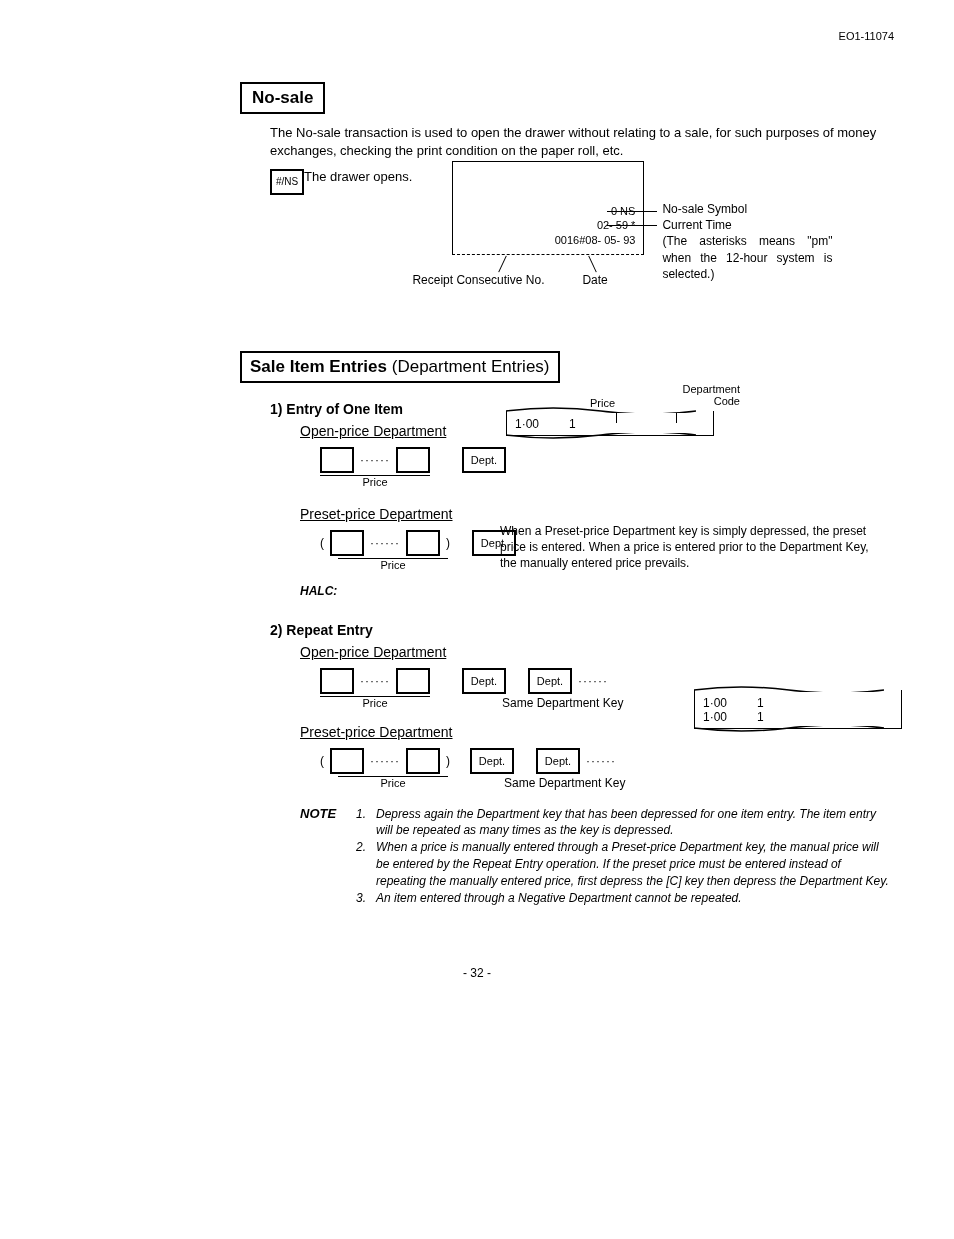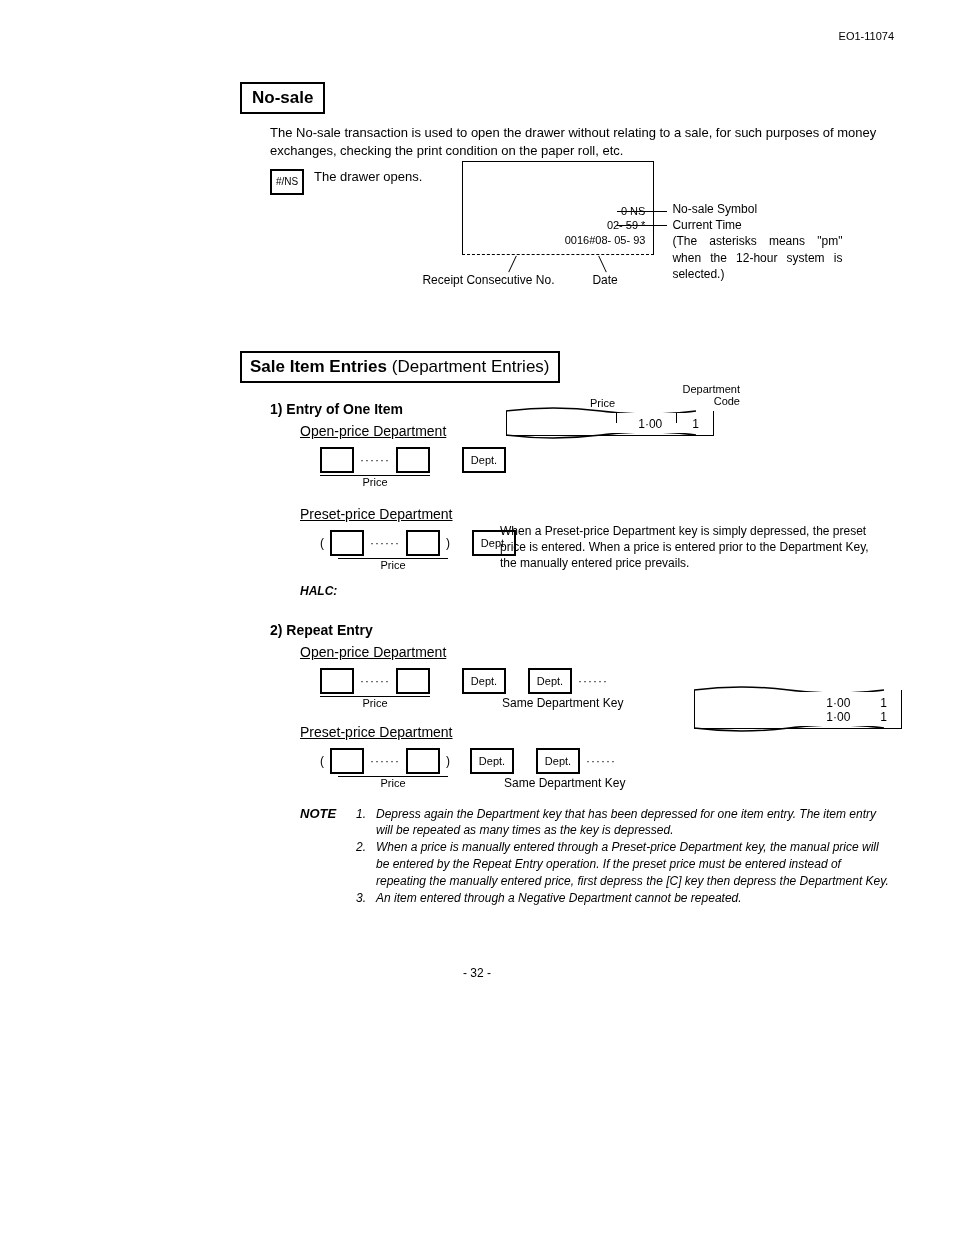--- a/index.html
+++ b/index.html
@@ -23,21 +23,20 @@
   .content-indent { margin-left: 210px; margin-top: 10px; }
   .para { font-size: 13px; line-height: 1.35; }
   .key-icon {
     display: inline-block;
     border: 2px solid #000;
     width: 30px; height: 22px;
     font-size: 10px;
     text-align: center;
     line-height: 22px;
     vertical-align: middle;
-    margin-right: 10px;
   }
   .drawer-row { margin-top: 10px; display: flex; align-items: flex-start; }
 
   .receipt-block { position: relative; margin-left: 40px; margin-top: -8px; width: 400px; height: 150px; font-size: 12px; }
   .receipt-box {
     position: absolute; left: 0; top: 0;
     width: 190px; height: 92px;
     border: 1.5px solid #000;
     border-bottom: 1px dashed #000;
   }
@@ -70,21 +69,21 @@
     width: 190px;
     position: relative;
     padding: 6px 8px 4px 8px;
     font-size: 12px;
   }
   .receipt-mini::before {
     content:"";
     position:absolute; top:-4px; left:0; right:0; height:8px;
   }
   .mini-labels { display:flex; justify-content:space-between; font-size:11px; margin-bottom:2px; padding: 0 6px; }
-  .mini-row { display:flex; justify-content:flex-end; gap: 30px; padding-right: 6px;}
+  .mini-row { display:flex; justify-content:flex-start; gap: 30px; padding-right: 6px;}
 
   .note-row { display:flex; margin-left: 240px; margin-top: 12px; font-size: 12px; }
   .note-label { font-style: italic; font-weight: bold; width: 60px; flex-shrink:0; }
   .note-text { font-style: italic; flex:1; line-height:1.35; }
 
   .preset-desc { font-size: 12px; margin-left: 440px; margin-top: -48px; width: 380px; line-height:1.35; }
 
   .note-list { margin-left: 300px; margin-top: 10px; font-size: 12px; font-style: italic; line-height:1.4; }
   .note-list .row { display:flex; }
   .note-list .n { width: 20px; flex-shrink:0; }

